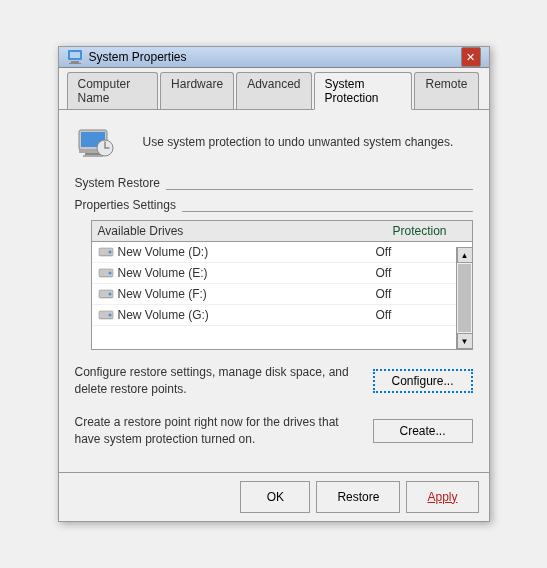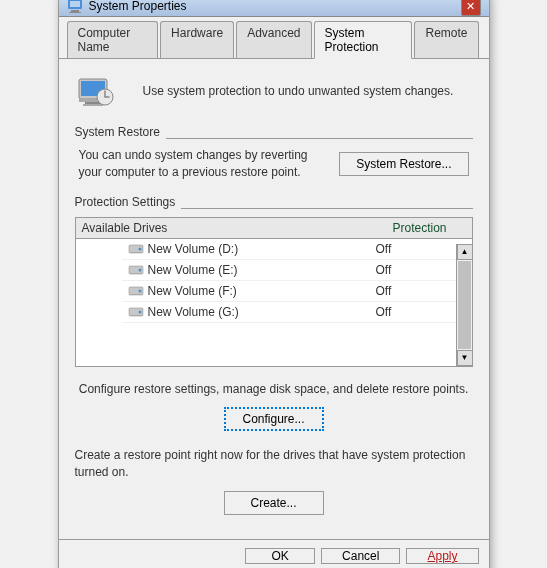--- a/index.html
+++ b/index.html
@@ -168,23 +168,24 @@
     }
 
     .protection-settings-section {
       margin-bottom: 10px;
     }
 
     .drives-table {
       border: 1px solid #999;
       background: white;
       margin-bottom: 10px;
-      height: 150px;
+      height: 130px;
       overflow: hidden;
       position: relative;
+      margin-left: 16px;
     }
 
     .table-header {
       display: flex;
       background: #e8e8e8;
       border-bottom: 1px solid #999;
       padding: 3px 6px;
     }
 
     .col-drives {
@@ -198,21 +199,20 @@
       width: 90px;
       font-size: 12px;
       font-weight: normal;
       color: #14532d;
       padding-left: 17px;
     }
 
     .table-body {
       overflow-y: hidden;
       height: calc(100% - 26px);
-      padding-left: 46px;
     }
 
     .table-row {
       display: flex;
       align-items: center;
       padding: 3px 6px;
       border-bottom: 1px solid #f0f0f0;
       cursor: pointer;
     }
 
@@ -266,41 +266,40 @@
       cursor: pointer;
     }
 
     .action-row {
       display: flex;
       align-items: center;
       justify-content: space-between;
       gap: 10px;
       margin-bottom: 8px;
       padding: 4px 0;
-      flex-direction: column;
     }
 
     .action-description {
       font-size: 12px;
       color: #333;
       line-height: 1.4;
       flex: 1;
     }
 
     .footer {
       border-top: 1px solid #999;
       padding: 8px 10px;
       display: flex;
       justify-content: flex-end;
       gap: 6px;
       background: #f0f0f0;
     }
 
     .footer-btn {
-      padding: 0 20px;
+      padding: 8px 20px;
       font-size: 12px;
       background: #f0f0f0;
       border: 1px solid #999;
       cursor: pointer;
       min-width: 70px;
       text-align: center;
     }
 
     .footer-btn.disabled {
       color: #b91c1c;
@@ -349,31 +348,24 @@
         <path d="M30 20 L30 26 L34 26" stroke="#888" stroke-width="1.5" fill="none" stroke-linecap="round"></path>
       </svg>
       <span class="header-text">Use system protection to undo unwanted system changes.</span>
     </div>
 
     <div class="section-divider">
       <span class="section-label">System Restore</span>
       <div class="divider-line"></div>
     </div>
 
-    <div class="system-restore-section">
-      <div class="restore-row">
-        <span class="restore-description">You can undo system changes by reverting
-your computer to a previous restore point.</span>
-        <button class="btn">System Restore...</button>
-      </div>
-    </div>
 
     <div class="protection-settings-section">
       <div class="section-divider">
-        <span class="section-label">Protection Settings</span>
+        <span class="section-label">Properties Settings</span>
         <div class="divider-line"></div>
       </div>
 
       <div class="drives-table">
         <div class="table-header">
           <span class="col-drives">Available Drives</span>
           <span class="col-protection">Protection</span>
         </div>
         <div class="table-body">
           <div class="table-row">
@@ -428,16 +420,16 @@
 
     <div class="action-row">
       <span class="action-description">Create a restore point right now for the drives that have system protection turned on.</span>
       <button class="btn">Create...</button>
     </div>
 
   </div>
 
   <div class="footer">
     <button class="footer-btn">OK</button>
-    <button class="footer-btn">Cancel</button>
+    <button class="footer-btn">Restore</button>
     <button class="footer-btn disabled">Apply</button>
   </div>
 </div>
 
 </body></html>

